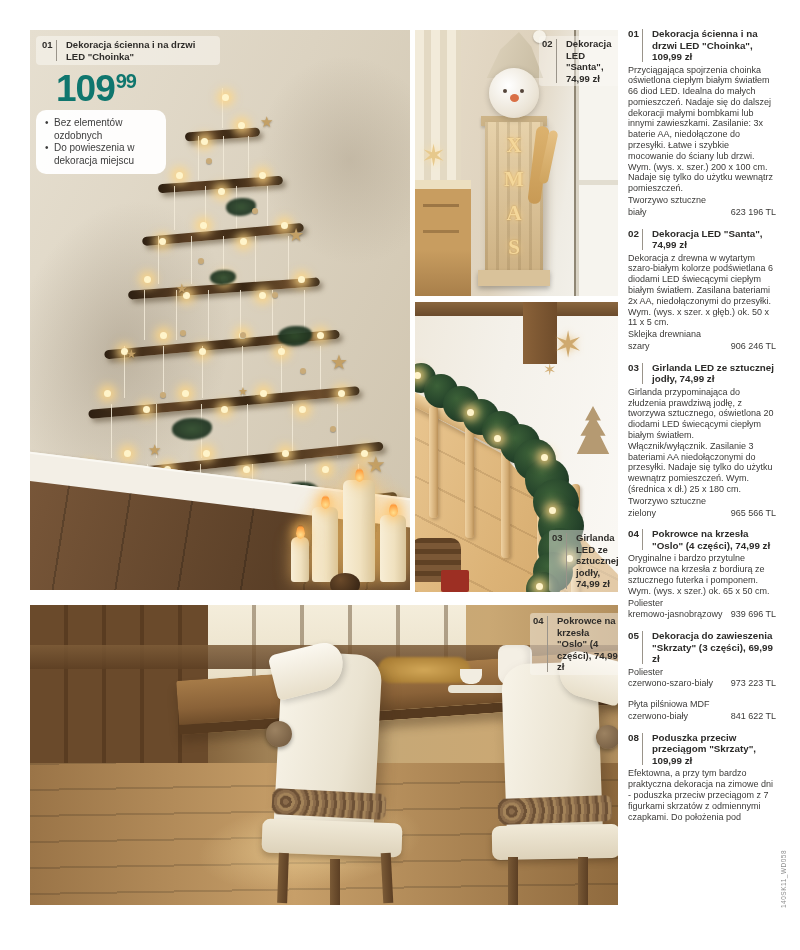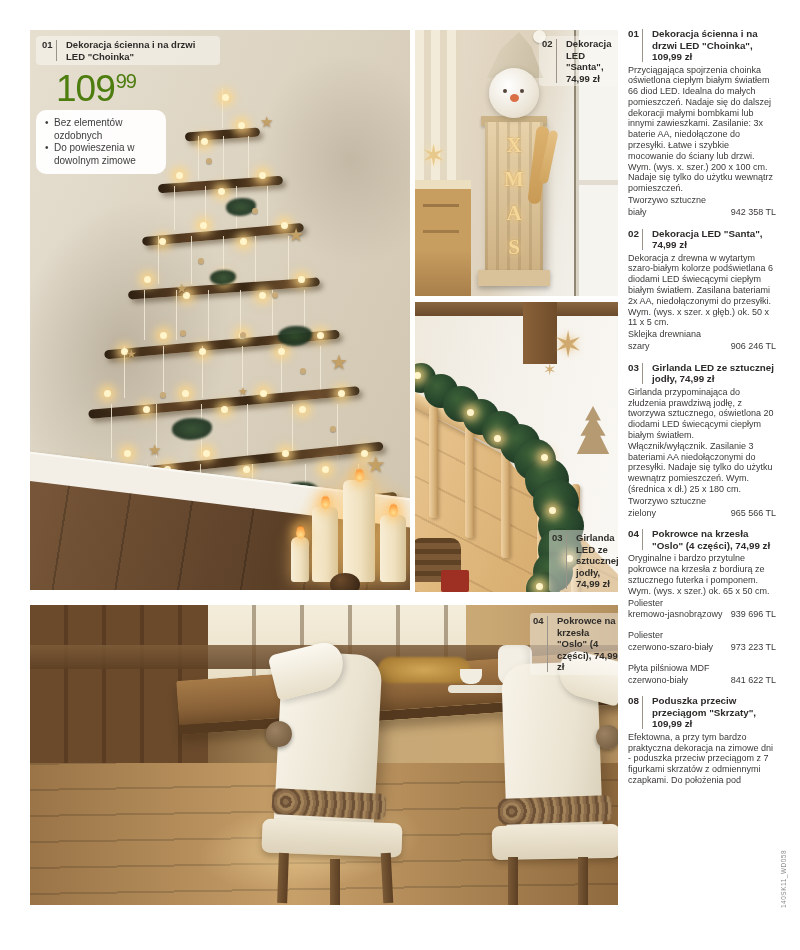--- a/index.html
+++ b/index.html
@@ -41,21 +41,21 @@
     background:linear-gradient(90deg,#f8eed6,#f0e1bf 55%,#d9c59b);box-shadow:0 0 16px rgba(255,200,110,.55);}
   .candle::before{content:"";position:absolute;left:50%;top:-12px;width:9px;height:14px;margin-left:-4px;
     border-radius:50% 50% 50% 50%/60% 60% 40% 40%;
     background:radial-gradient(circle at 50% 70%,#ffdf8e,#ff9d3c 70%,rgba(255,150,50,0));
     box-shadow:0 0 12px 4px rgba(255,190,90,.8);}
   .pinecone{position:absolute;left:300px;top:543px;width:30px;height:22px;border-radius:50% 50% 45% 45%;
     background:radial-gradient(circle at 35% 30%,#6b4a2a,#3d2917 75%);}
 
   .hero-cap{position:absolute;left:6px;top:6px;width:172px;padding:3px 6px;border-radius:4px;
     background:rgba(250,248,242,.55);}
-  .hero-price{position:absolute;left:26px;top:38px;font-size:37px;font-weight:normal;color:#4d7c0f;letter-spacing:-1px;}
+  .hero-price{position:absolute;left:26px;top:38px;font-size:37px;font-weight:bold;color:#0f766e;letter-spacing:-1px;}
   .hero-price sup{font-size:20px;vertical-align:top;line-height:1;position:relative;top:3px;margin-left:1px;}
   .hero-bullets{position:absolute;left:6px;top:80px;width:112px;background:rgba(255,255,255,.95);
     border-radius:10px;padding:7px 9px;font-size:10px;line-height:12.5px;color:#3c3c3c;}
   .hb{display:flex;}
   .hb .dot{width:9px;flex:0 0 9px;}
 
   
   .plabel{display:flex;font-weight:bold;color:#2e2c29;font-size:9.5px;line-height:11.5px;}
   .plabel .lnum{flex:0 0 14px;}
   .plabel .lsep{flex:0 0 5px;border-left:1px solid #9a948a;margin:1px 4px 1px 0;}
@@ -314,21 +314,21 @@
     <div class="hero-price">
       <span>109</span><sup>99</sup>
     </div>
     <div class="hero-bullets">
       <div class="hb">
           <span class="dot">•</span>
           <span>Bez elementów ozdobnych</span>
         </div>
       <div class="hb">
           <span class="dot">•</span>
-          <span>Do powieszenia w dowolnym zimowe</span>
+          <span>Do powieszenia w dekoracja miejscu</span>
         </div>
     </div>
   </div>
 
   <div class="photo" id="photoSanta">
     <div class="santa-bg"></div>
     <div class="santa-curtain"></div>
     <div class="santa-window"></div>
     <div class="santa-dresser"></div>
     <div class="santa-starlight">✶</div>
@@ -445,21 +445,21 @@
     <div class="prod">
       <div class="phead">
         <span class="pnum">01</span>
         <span class="pbar"></span>
         <span class="ptitle">Dekoracja ścienna i na drzwi LED "Choinka", 109,99 zł</span>
       </div>
       <p class="pbody">Przyciągająca spojrzenia choinka oświetlona ciepłym białym światłem 66 diod LED. Idealna do małych pomieszczeń. Nadaje się do dalszej dekoracji małymi bombkami lub innymi zawieszkami. Zasilanie: 3x baterie AA, niedołączone do przesyłki. Łatwe i szybkie mocowanie do ściany lub drzwi. Wym. (wys. x. szer.) 200 x 100 cm. Nadaje się tylko do użytku wewnątrz pomieszczeń.</p>
       <div class="pmat">Tworzywo sztuczne</div>
       <div class="prow">
         <span class="pcolor">biały</span>
-        <span class="pcode">942 358 TL</span>
+        <span class="pcode">623 196 TL</span>
       </div>
     </div>
 
     <div class="prod">
       <div class="phead">
         <span class="pnum">02</span>
         <span class="pbar"></span>
         <span class="ptitle">Dekoracja LED "Santa", 74,99 zł</span>
       </div>
       <p class="pbody">Dekoracja z drewna w wytartym szaro-białym kolorze podświetlana 6 diodami LED świecącymi ciepłym białym światłem. Zasilana bateriami 2x AA, niedołączonymi do przesyłki. Wym. (wys. x szer. x głęb.) ok. 50 x 11 x 5 cm.</p>
@@ -492,20 +492,25 @@
       </div>
       <p class="pbody">Oryginalne i bardzo przytulne pokrowce na krzesła z bordiurą ze sztucznego futerka i pomponem. Wym. (wys. x szer.) ok. 65 x 50 cm.</p>
       <div class="pmat">Poliester</div>
       <div class="prow">
         <span class="pcolor">kremowo-jasnobrązowy</span>
         <span class="pcode">939 696 TL</span>
       </div>
     </div>
 
     <div class="prod">
+      <div class="phead">
+        <span class="pnum">05</span>
+        <span class="pbar"></span>
+        <span class="ptitle">Dekoracja do zawieszenia "Skrzaty" (3 części), 69,99 zł</span>
+      </div>
       <div class="pmat">Poliester</div>
       <div class="prow">
         <span class="pcolor">czerwono-szaro-biały</span>
         <span class="pcode">973 223 TL</span>
       </div>
     </div>
 
     <div class="prod">
       <div class="pmat">Płyta pilśniowa MDF</div>
       <div class="prow">

